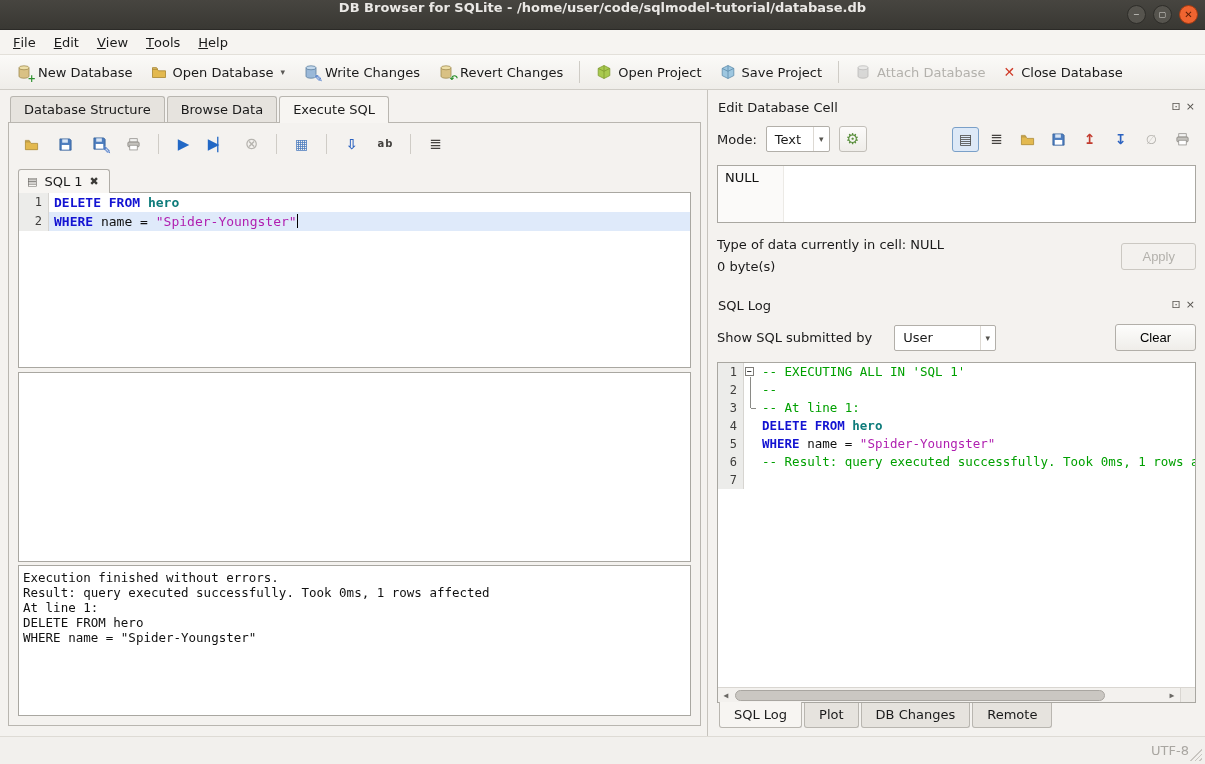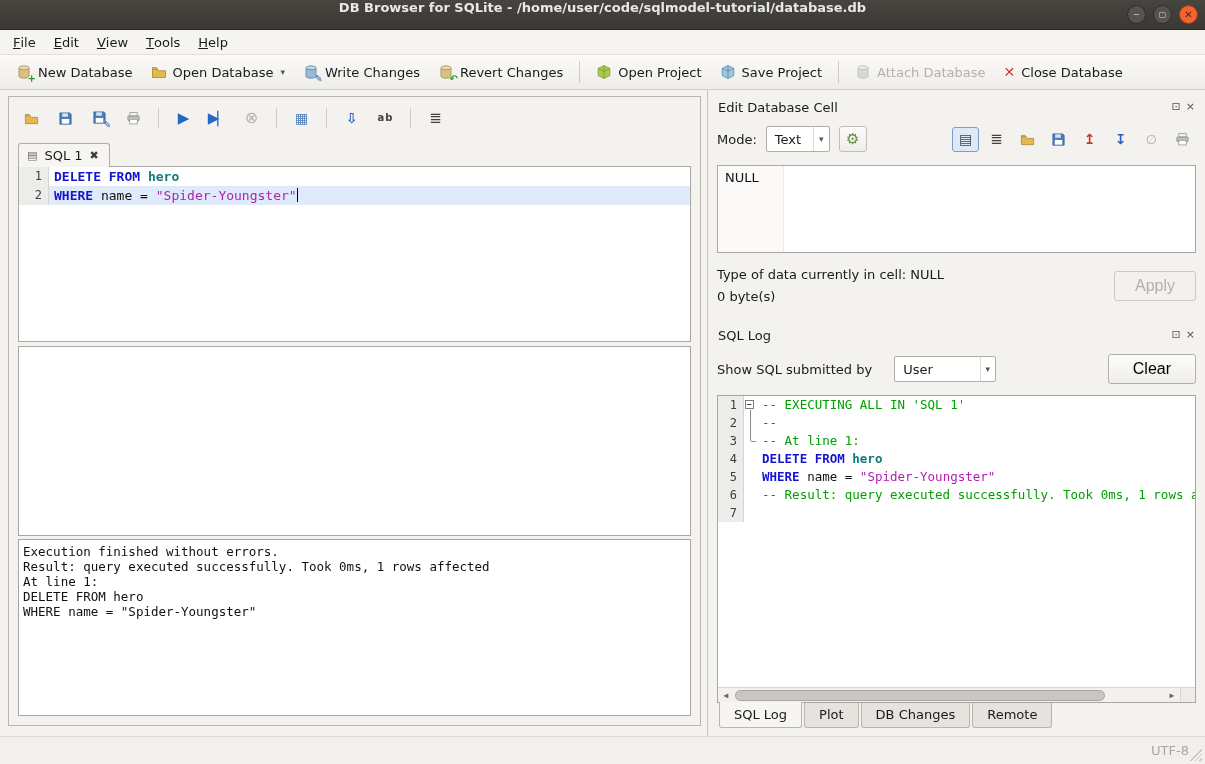--- a/index.html
+++ b/index.html
@@ -90,25 +90,25 @@
   .gear-btn{width:28px;height:26px;border:1px solid #c2bfb9;border-radius:3px;background:linear-gradient(#fcfbfa,#efede9);display:flex;align-items:center;justify-content:center}
   .gear-glyph{font-style:normal;color:#5a8f3c;font-size:15px}
   .cellbar-group{margin-left:auto;display:flex;align-items:center;gap:4px}
   .cell-ico-btn{width:27px;height:25px;display:flex;align-items:center;justify-content:center;border-radius:3px}
   .cell-ico-btn.active{border:1px solid #7aa0c8;background:#dde9f7}
   .doc-glyph{font-style:normal;color:#44423f;font-size:14px}
   .up-glyph{font-style:normal;color:#c23b2e;font-size:14px;font-weight:bold}
   .down-glyph{font-style:normal;color:#2b62c0;font-size:14px;font-weight:bold}
   .null-glyph{font-style:normal;color:#b6b4af;font-size:13px}
 
-  .cell-box{height:88px;border:1px solid #a9a7a1;background:#fff;display:flex}
+  .cell-box{height:58px;border:1px solid #a9a7a1;background:#fff;display:flex}
   .cell-gut{width:66px;flex:0 0 66px;background:#fbfaf9;border-right:1px solid #eceae6;padding:4px 7px;font-size:13px;color:#111}
   .cell-info-row{display:flex;align-items:center;margin:11px 0 14px}
   .cell-info div{line-height:1.7}
-  .btn{border:1px solid #b2afa9;border-radius:3px;background:linear-gradient(#fdfdfc,#efede9);padding:5px 20px;font-size:16px;white-space:nowrap}
+  .btn{border:1px solid #b2afa9;border-radius:3px;background:linear-gradient(#fdfdfc,#efede9);padding:5px 20px;font-size:13px;white-space:nowrap}
   .btn.disabled{color:#b3b1ac;background:#f3f1ee;border-color:#cbc8c2}
   .apply-btn{margin-left:auto}
 
   .filter-row{display:flex;align-items:center;gap:22px;margin:2px 0 11px}
   .clear-btn{margin-left:auto;padding:5px 24px}
 
   .log-box{flex:1;border:1px solid #a9a7a1;background:#fff;display:flex;flex-direction:column;min-height:0;font-family:"DejaVu Sans Mono",monospace;font-size:12.5px}
   .log-lines{flex:1;overflow:hidden}
   #log-lines .code-row{height:18px;line-height:18px}
   .fold{display:inline-block;width:13px;flex:0 0 13px;position:relative;height:18px}
@@ -226,20 +226,25 @@
     </div>
     <div class="tb-btn">
       <i class="closedb-glyph">✕</i>
       <span>Close Database</span>
     </div>
   </div>
 
   <div class="content">
 
     <div class="left-pane">
+      <div class="main-tabs">
+        <div class="main-tab">Database Structure</div>
+        <div class="main-tab">Browse Data</div>
+        <div class="main-tab active">Execute SQL</div>
+      </div>
       <div class="left-body">
 
         <div class="sql-toolbar">
           <div class="mini-btn">
             <span>
                 <svg class="svg-sm" viewBox="0 0 16 16">
                   <path d="M1.5 5h4.6l1.4 1.8h7v6.7H1.5z" fill="#e3b94f" stroke="#a8852f" stroke-width="0.8"></path>
                   <path d="M1.5 5V3.6h4l1 1.4z" fill="#edd28b" stroke="#a8852f" stroke-width="0.8"></path>
                 </svg>
               </span>

